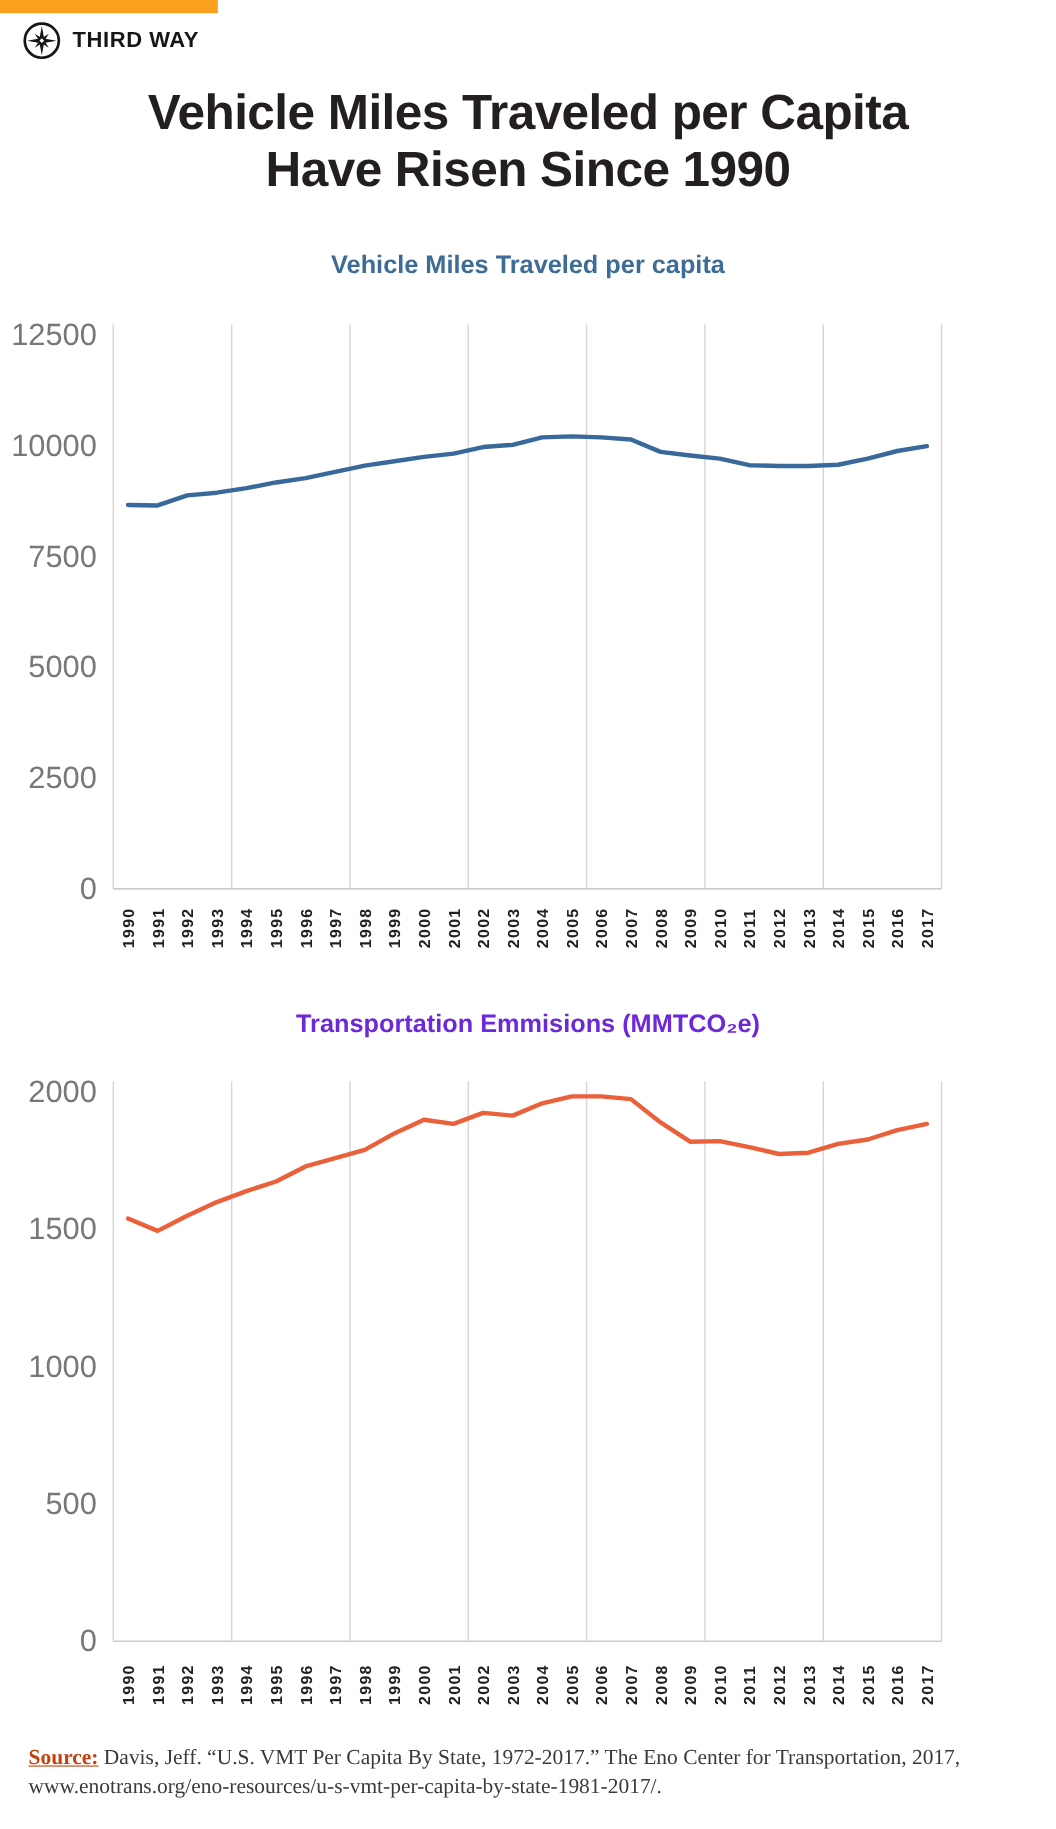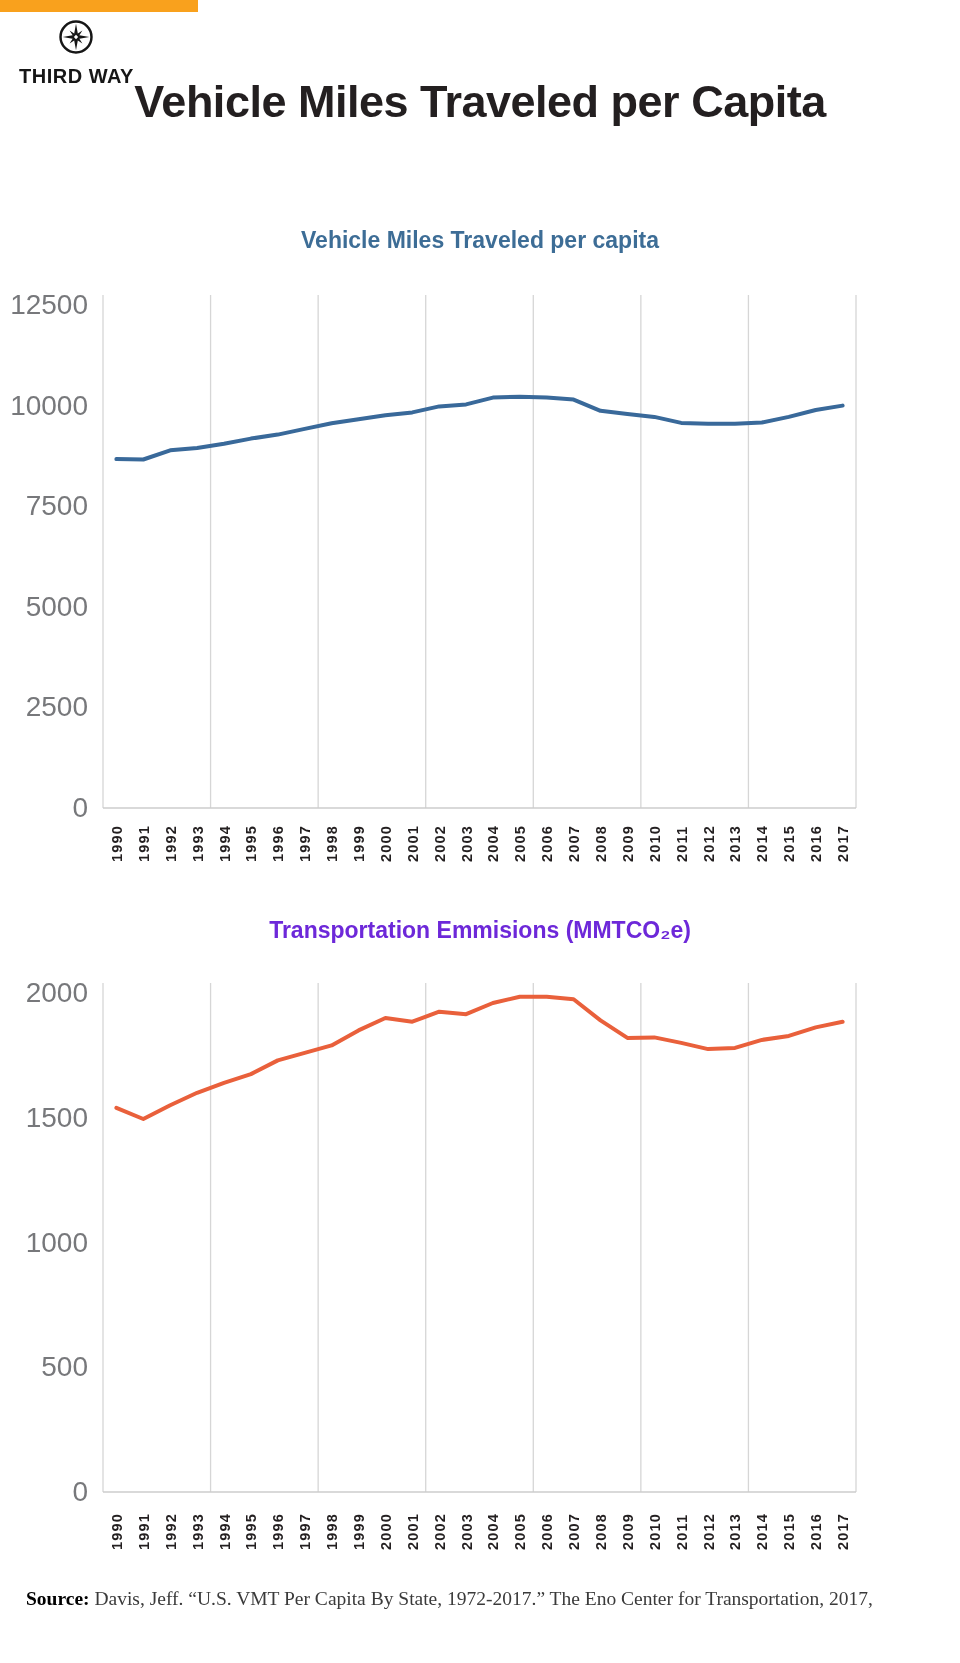--- a/index.html
+++ b/index.html
@@ -1,48 +1,49 @@
 <!DOCTYPE html>
 <html><head>
 <meta charset="utf-8">
 <style>
   html,body{margin:0;padding:0;background:#ffffff;}
   body{width:960px;height:1663px;position:relative;font-family:"Liberation Sans",sans-serif;overflow:hidden;}
   .accent-bar{position:absolute;left:0;top:0;width:198px;height:12px;background:#F9A11D;}
-  .brand-header{position:absolute;left:19px;top:18px;display:flex;align-items:center;gap:9px;flex-direction:column;}
+  .brand-header{position:absolute;left:19px;top:18px;display:flex;align-items:center;gap:9px;}
   .brand-name{font-size:20px;font-weight:800;letter-spacing:0.5px;color:#161616;}
   .page-title{position:absolute;left:0;top:76px;width:960px;margin:0;text-align:center;
     font-size:45px;line-height:52px;font-weight:800;letter-spacing:-0.5px;color:#231F20;}
   .chart-title{position:absolute;left:0;width:960px;text-align:center;font-size:23px;font-weight:700;}
   .chart-title.t1{top:227px;color:#3D6D96;}
   .chart-title.t2{top:917px;color:#6d28d9;}
   #charts{position:absolute;left:0;top:0;width:960px;height:1663px;}
   .source{position:absolute;left:26px;top:1586px;width:916px;margin:0;
     font-family:"Liberation Serif",serif;font-size:19.5px;line-height:26px;color:#3a3a3a;}
-  .source strong{color:#000000;}
+  .source strong{color:#c2410c;text-decoration:underline;}
   .ytick{font-family:"Liberation Sans",sans-serif;font-size:28px;fill:#77787B;}
   .xlab{font-family:"Liberation Sans",sans-serif;font-size:14.5px;font-weight:700;fill:#231F20;letter-spacing:1.2px;}
 </style>
 </head>
 <body>
 
 <div class="accent-bar"></div>
 
 <header class="brand-header">
   <svg width="38" height="38" viewBox="-20 -20 40 40">
     <circle r="16.3" fill="none" stroke="#161616" stroke-width="2.6"></circle>
     <polygon points="0,-14 2.2,-2.2 14,0 2.2,2.2 0,14 -2.2,2.2 -14,0 -2.2,-2.2" fill="#161616"></polygon>
     <polygon points="0,-9.5 1.7,-1.7 9.5,0 1.7,1.7 0,9.5 -1.7,1.7 -9.5,0 -1.7,-1.7" fill="#161616" transform="rotate(45)"></polygon>
     <rect x="-1.6" y="-1.6" width="3.2" height="3.2" fill="#ffffff" transform="rotate(45)"></rect>
   </svg>
   <span class="brand-name">THIRD WAY</span>
 </header>
 
 <h1 class="page-title">
   <span>Vehicle Miles Traveled per Capita</span><br>
+  <span>Have Risen Since 1990</span>
 </h1>
 
 <div class="chart-title t1">Vehicle Miles Traveled per capita</div>
 <div class="chart-title t2">Transportation Emmisions (MMTCO₂e)</div>
 
 <svg id="charts" viewBox="0 0 960 1663">
     <g>
       <line x1="103" y1="295" x2="103" y2="808" stroke="#D6D6D6" stroke-width="1.3"></line>
       <line x1="210.57142857142856" y1="295" x2="210.57142857142856" y2="808" stroke="#D6D6D6" stroke-width="1.3"></line>
       <line x1="318.1428571428571" y1="295" x2="318.1428571428571" y2="808" stroke="#D6D6D6" stroke-width="1.3"></line>
@@ -131,13 +132,14 @@
       <text transform="translate(794.2678571428571,1550) rotate(-90)" text-anchor="start" class="xlab">2015</text>
       <text transform="translate(821.1607142857142,1550) rotate(-90)" text-anchor="start" class="xlab">2016</text>
       <text transform="translate(848.0535714285714,1550) rotate(-90)" text-anchor="start" class="xlab">2017</text>
       <polyline points="116.4,1107.8 143.3,1119.0 170.2,1105.3 197.1,1092.8 224.0,1082.8 250.9,1074.1 277.8,1060.4 304.7,1052.9 331.6,1045.4 358.5,1030.4 385.4,1018.0 412.3,1021.7 439.2,1011.7 466.1,1014.2 492.9,1003.0 519.8,996.7 546.7,996.7 573.6,999.2 600.5,1020.4 627.4,1037.9 654.3,1037.4 681.2,1042.9 708.1,1049.1 735.0,1047.9 761.9,1039.9 788.8,1035.9 815.7,1027.4 842.6,1021.7" fill="none" stroke="#E9603B" stroke-width="4" stroke-linejoin="round" stroke-linecap="round"></polyline>
     </g>
   </svg>
 
 <p class="source">
   <strong>Source:</strong>
   <span>Davis, Jeff. “U.S. VMT Per Capita By State, 1972-2017.” The Eno Center for Transportation, 2017,</span><br>
+  <span>www.enotrans.org/eno-resources/u-s-vmt-per-capita-by-state-1981-2017/.</span>
 </p>
 
 </body></html>

